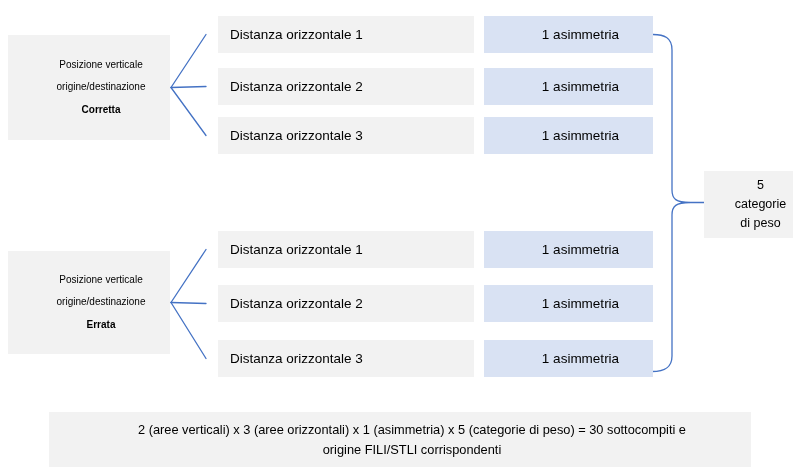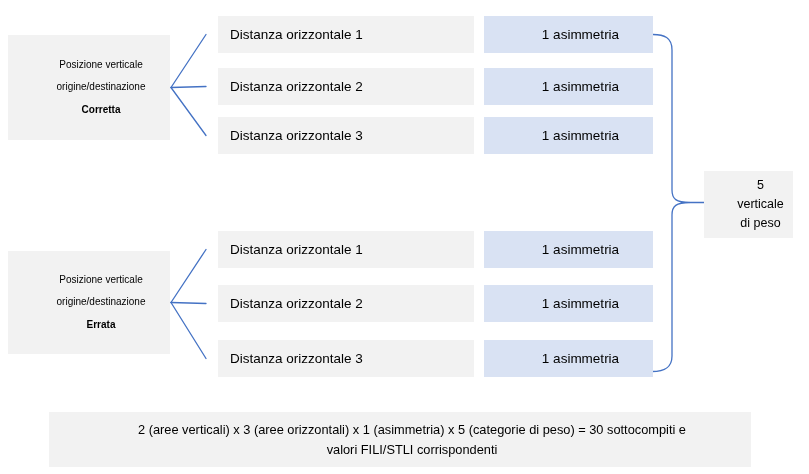--- a/index.html
+++ b/index.html
@@ -133,22 +133,22 @@
   </div>
   <div class="box blue leaf-box r-b2">
     <span>1 asimmetria</span>
   </div>
   <div class="box blue leaf-box r-b3">
     <span>1 asimmetria</span>
   </div>
 
   <div class="box gray result-box">
     <span>5</span>
-    <span>verticale</span>
+    <span>categorie</span>
     <span>di peso</span>
   </div>
 
   <div class="box gray formula-box">
     <span>2 (aree verticali) x 3 (aree orizzontali) x 1 (asimmetria) x 5 (categorie di peso) = 30 sottocompiti e</span>
-    <span>valori FILI/STLI corrispondenti</span>
+    <span>origine FILI/STLI corrispondenti</span>
   </div>
 
 </div>
 
 </body></html>

